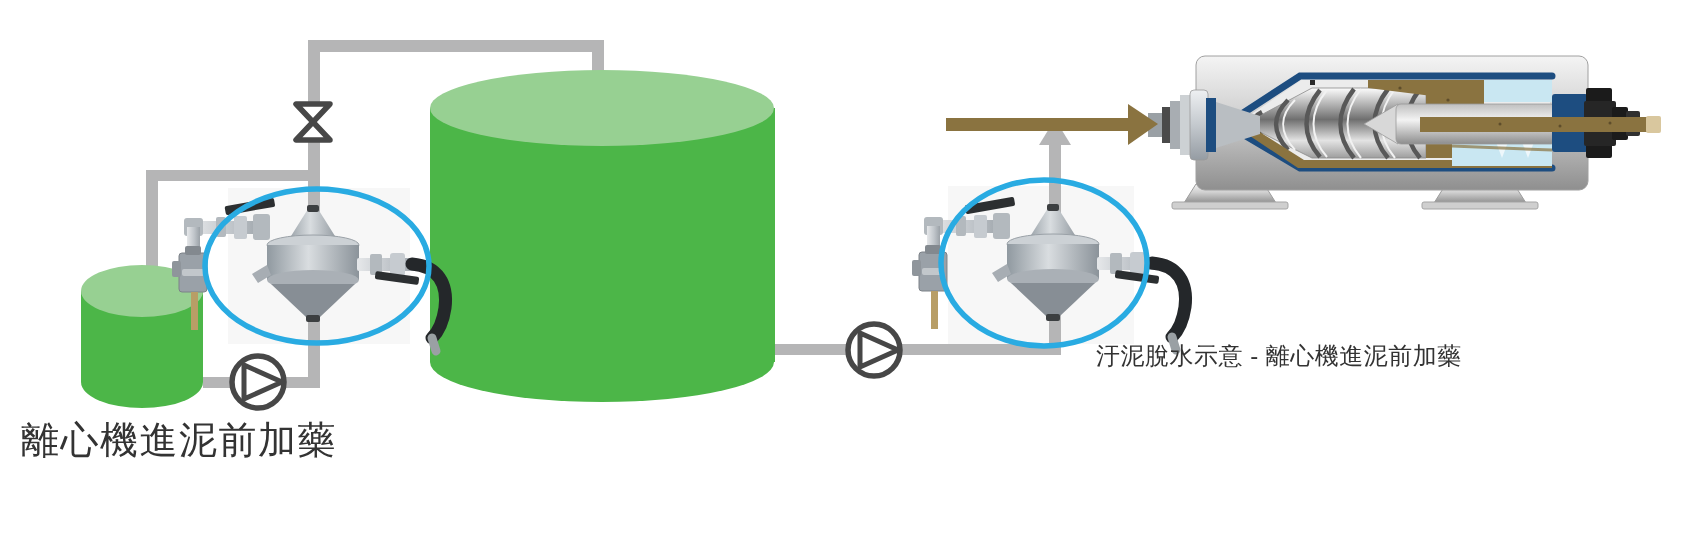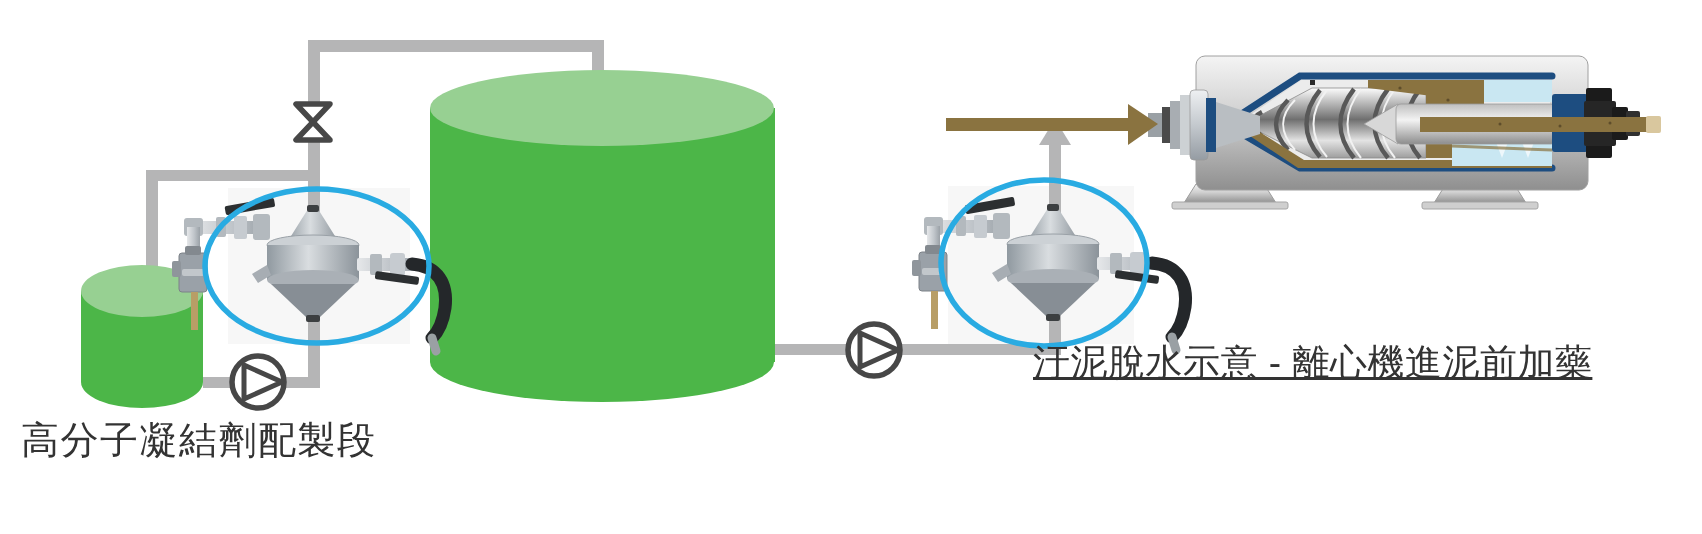--- a/index.html
+++ b/index.html
@@ -6,21 +6,21 @@
   #stage{
     position:relative;width:1702px;height:534px;background:var(--background,#fff);
     overflow:hidden;font-family:"Liberation Sans","DejaVu Sans",sans-serif;
   }
   #diagram-svg{position:absolute;left:0;top:0;}
   .label{
     position:absolute;color:var(--label-text,#333);white-space:nowrap;
     font-family:"Liberation Sans","DejaVu Sans",sans-serif;line-height:1.1;
   }
   #left-label{left:21px;top:420px;font-size:38px;letter-spacing:1.5px;}
-  #right-label{left:1033px;top:343px;font-size:37px;letter-spacing:0.5px;text-decoration:underline;}
+  #right-label{left:1096px;top:343px;font-size:24px;letter-spacing:0.5px;}
 </style>
 </head>
 <body>
 
 <div id="stage">
 
 <svg id="diagram-svg" width="1702" height="534" viewBox="0 0 1702 534">
   <defs>
     <linearGradient id="metalV" x1="0" y1="0" x2="0" y2="1">
       <stop offset="0" stop-color="#eef0f2"></stop>
@@ -219,16 +219,16 @@
       <polygon points="1216,102 1260,116 1260,134 1216,148" fill="#b9bec2"></polygon>
     </g>
   </g>
 
   <g style="fill:var(--sludge-brown,#8a7340)">
     <rect x="946" y="118" width="182" height="13"></rect>
     <polygon points="1128,104 1128,145 1158,124"></polygon>
   </g>
 </svg>
 
-<div id="left-label" class="label">高分子凝結劑配製段</div>
+<div id="left-label" class="label">離心機進泥前加藥</div>
 <div id="right-label" class="label">汙泥脫水示意 - 離心機進泥前加藥</div>
 
 </div>
 
 </body></html>

